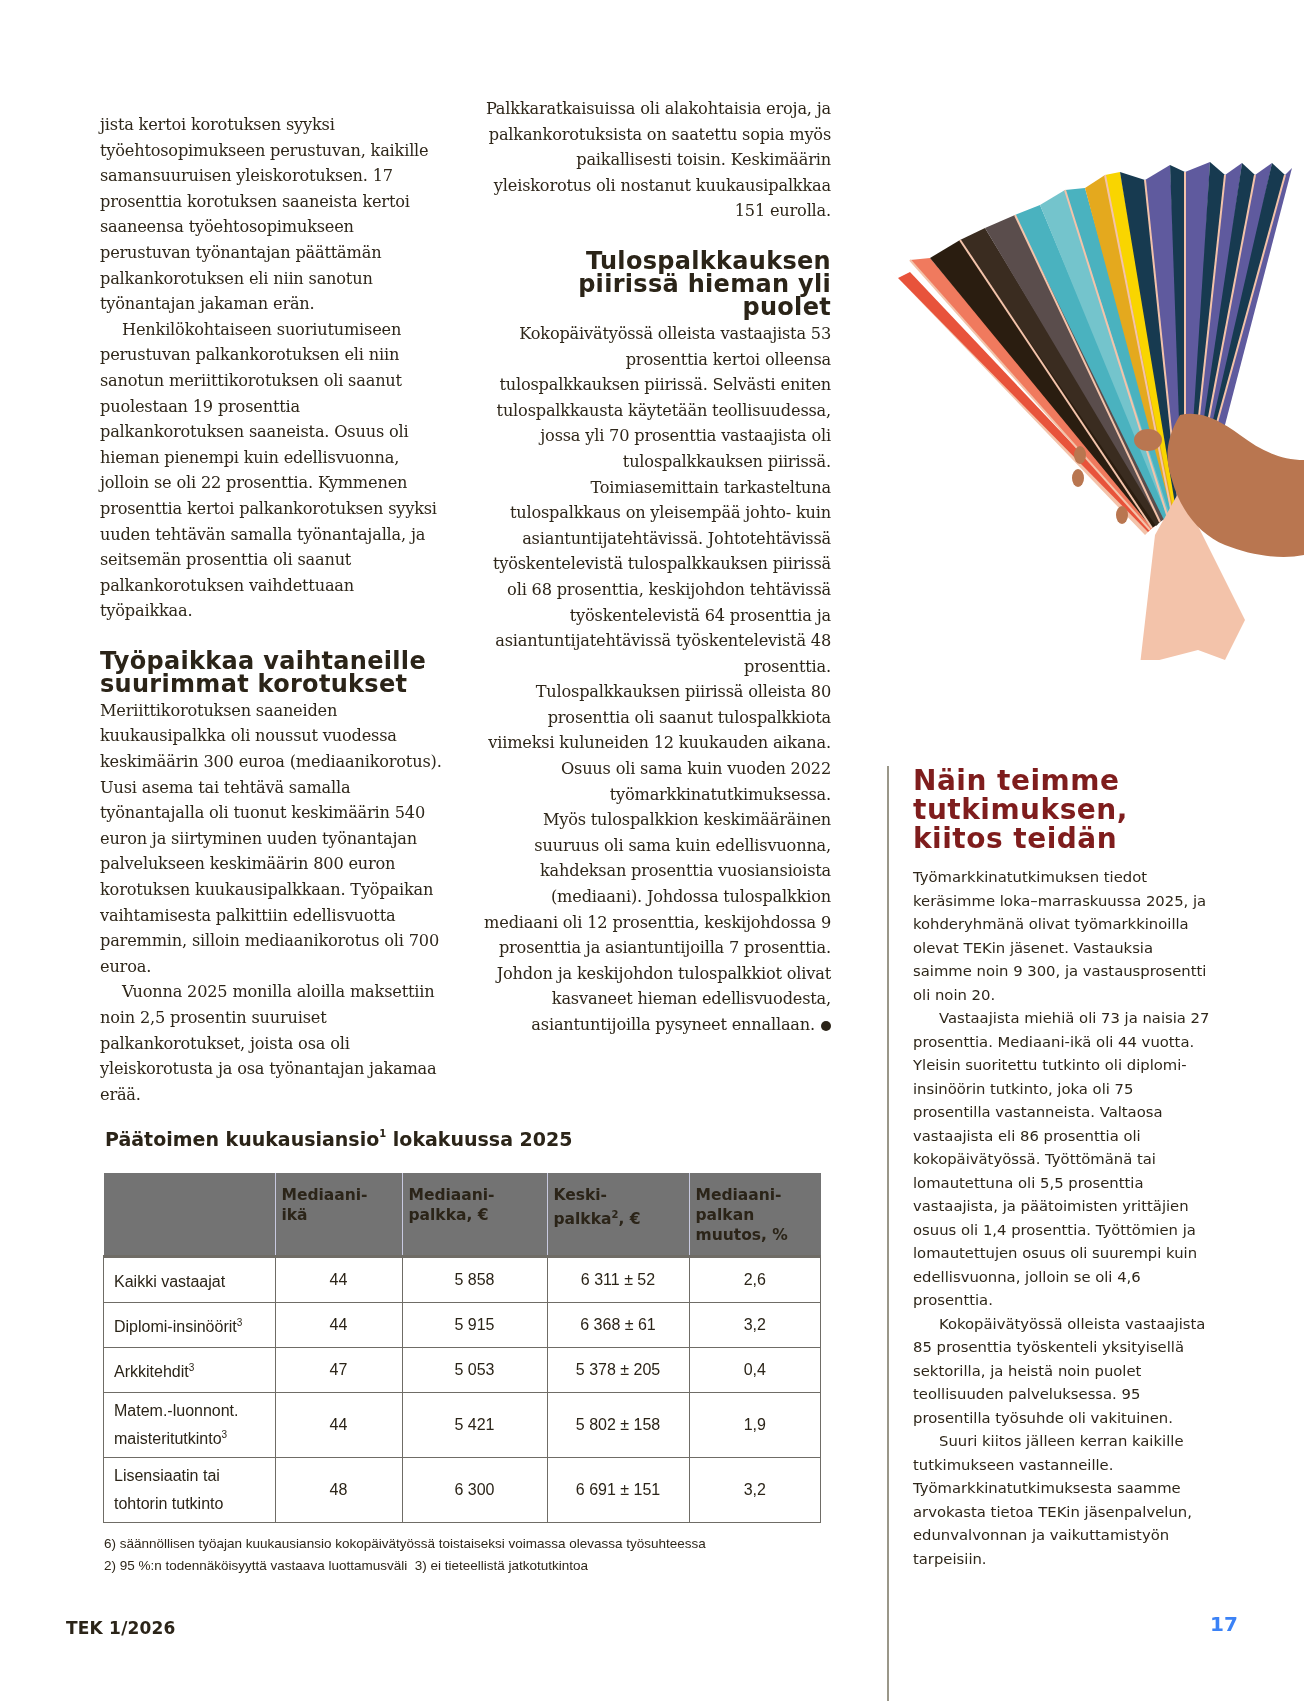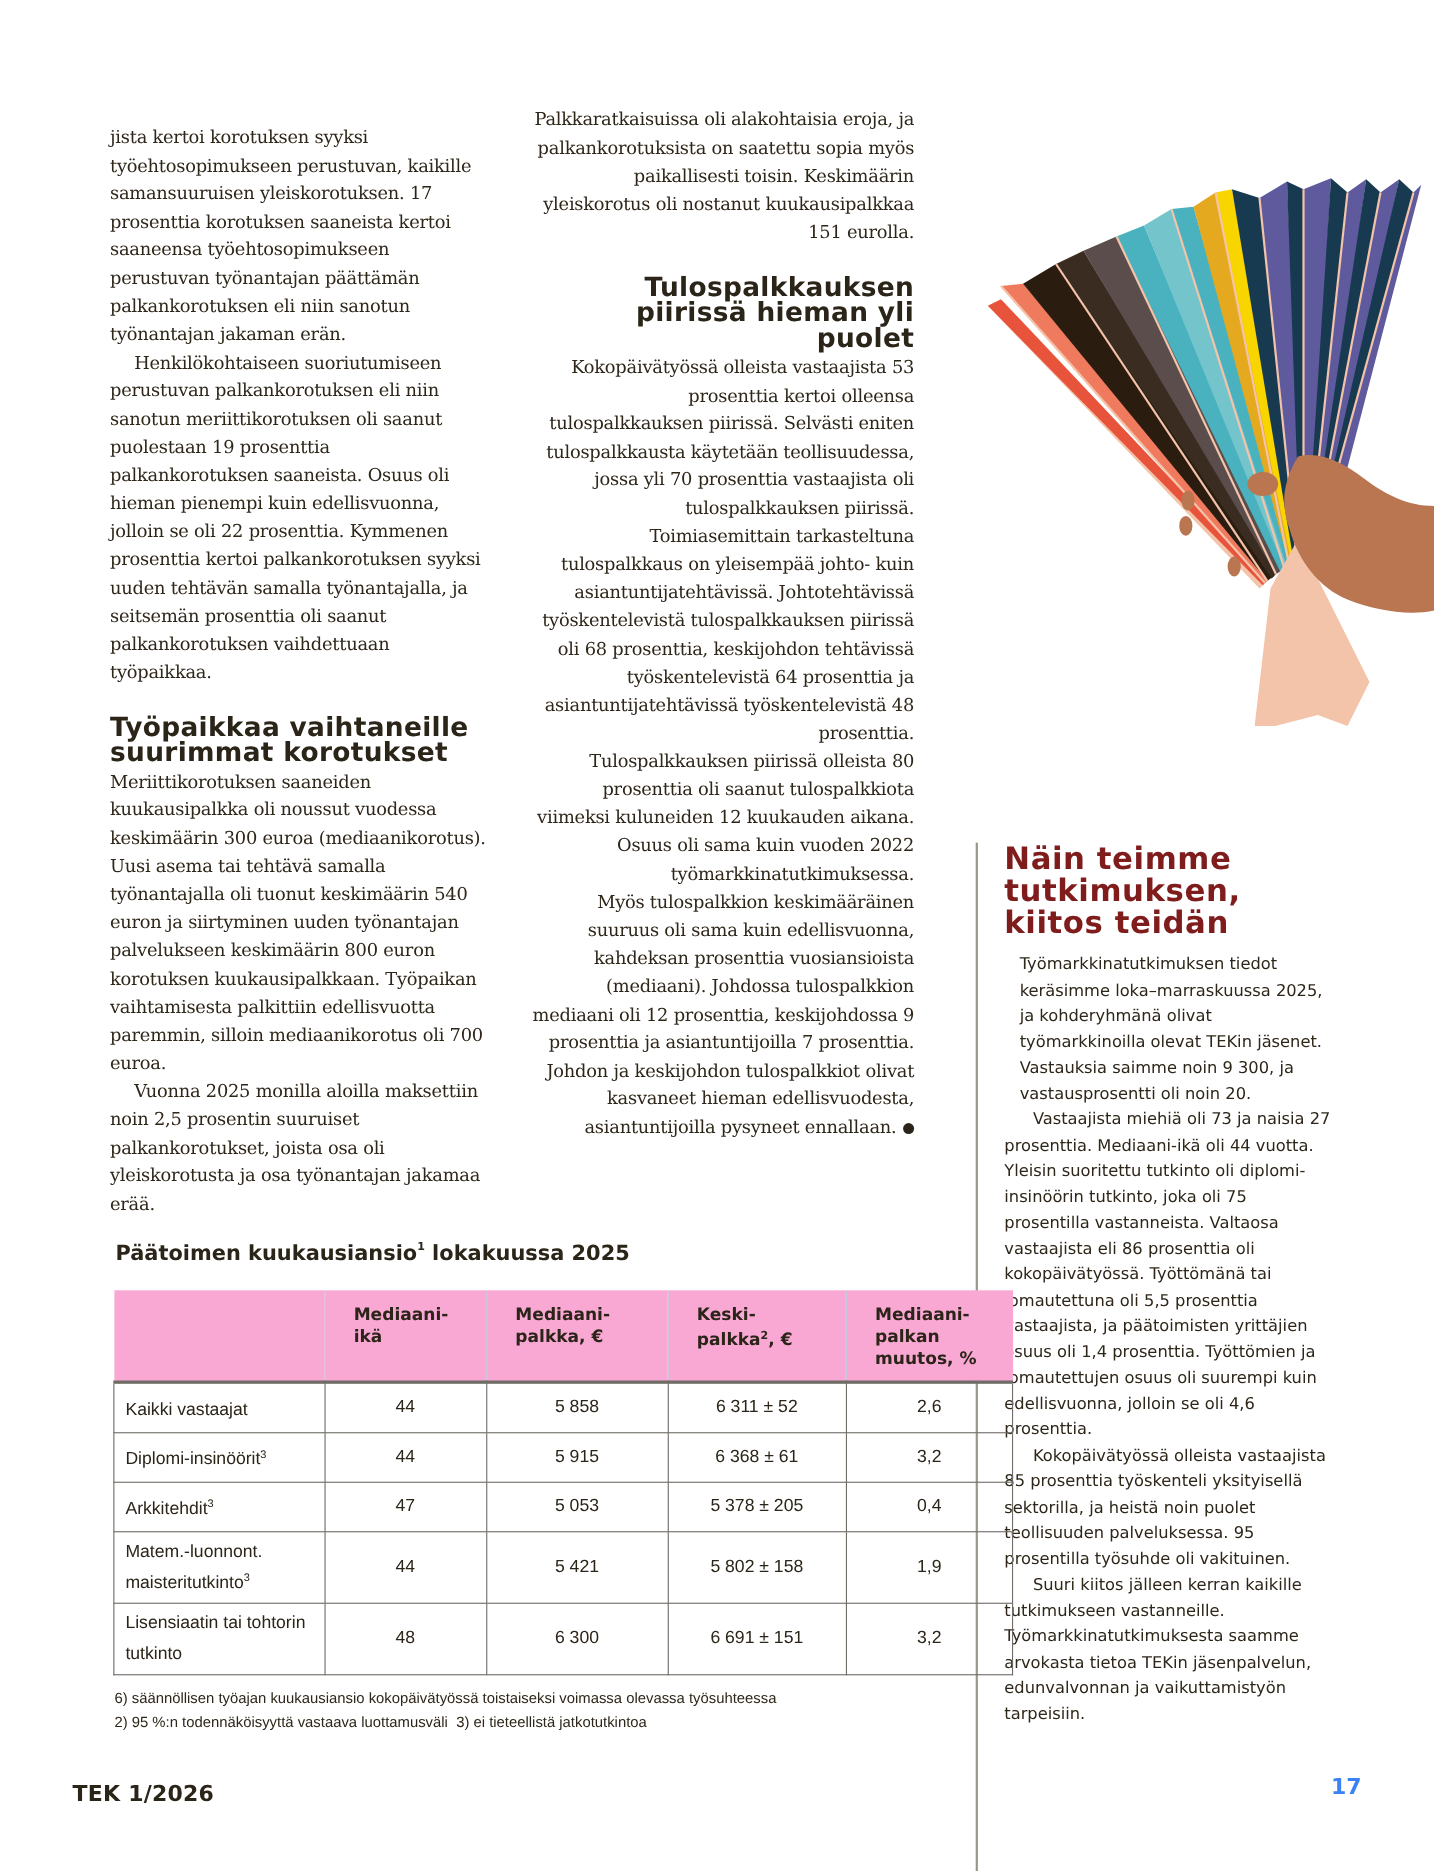--- a/index.html
+++ b/index.html
@@ -14,39 +14,39 @@
 
   
   #fan { position:absolute; left:880px; top:160px; width:424px; height:500px; }
 
   
   #sidebar-rule { position:absolute; left:887px; top:766px; width:2px; height:935px; background:#9a9789; }
   #sidebar { position:absolute; left:913px; top:766px; width:300px; }
   #sidebar h3 { font-family:"DejaVu Sans", sans-serif; font-weight:bold; font-size:28px; line-height:29px; margin:0 0 12px 0; color:#7f1d1d; letter-spacing:0.5px; }
   #sidebar .body { font-family:"DejaVu Sans", sans-serif; font-size:14.8px; line-height:23.5px; color:#2e2619; }
   #sidebar .body p { margin:0; text-indent:26px; }
-  #sidebar .body p.first { text-indent:0;margin-left:14px; }
+  #sidebar .body p.first { text-indent:0; }
 
   
   #table-title { position:absolute; left:105px; top:1128px; font-family:"DejaVu Sans", sans-serif; font-weight:bold; font-size:19px; color:#2b2418; }
   #table-title sup { font-size:10px; vertical-align:top; }
   #salary-table { position:absolute; left:103px; top:1173px; border-collapse:collapse; font-family:"Liberation Sans", sans-serif; }
-  #salary-table th { background:#f9a8d4; text-align:left; vertical-align:top; font-family:"DejaVu Sans", sans-serif; font-weight:bold; font-size:15.5px; line-height:20px; color:#2b2418; padding:12px 10px 0 26px; border-left:1px solid #c8c9e0; height:70px; }
+  #salary-table th { background:#737373; text-align:left; vertical-align:top; font-family:"DejaVu Sans", sans-serif; font-weight:bold; font-size:15.5px; line-height:20px; color:#2b2418; padding:12px 10px 0 6px; border-left:1px solid #c8c9e0; height:70px; }
   #salary-table th:first-child { border-left:none; }
   #salary-table td { border:1.5px solid #6f6c66; font-size:16px; color:#2b2418; text-align:center; height:44px; padding:0 8px; }
   #salary-table td.label { text-align:left; padding-left:10px; line-height:24px; }
   #salary-table tr.tall td { height:64px; }
   #salary-table thead tr { border-bottom:3px solid #6f6c66; }
   .c0 { width:155px; } .c1 { width:110px; } .c2 { width:128px; } .c3 { width:125px; } .c4 { width:115px; }
   #salary-table sup { font-size:10px; }
   .footnote { position:absolute; left:104px; font-family:"Liberation Sans", sans-serif; font-size:13.5px; color:#2e2619; }
   #fn1 { top:1536px; } #fn2 { top:1558px; }
 
   
-  #footer-left { position:absolute; left:66px; top:1618px; font-family:"DejaVu Sans", sans-serif; font-weight:bold; font-size:20px; color:#2b2418; letter-spacing:0.2px; }
+  #footer-left { position:absolute; left:66px; top:1618px; font-family:"DejaVu Sans", sans-serif; font-weight:bold; font-size:17px; color:#2b2418; letter-spacing:0.2px; }
   #footer-right { position:absolute; left:1210px; top:1612px; font-family:"DejaVu Sans", sans-serif; font-weight:bold; font-size:20px; color:#3b82f6; }
 </style>
 </head>
 <body>
 
 <div id="col1" class="col">
   <p class="first">jista kertoi korotuksen syyksi työehtosopimukseen perustuvan, kaikille samansuuruisen yleiskorotuksen. 17 prosenttia korotuksen saaneista kertoi saaneensa työehtosopimukseen perustuvan työnantajan päättämän palkankorotuksen eli niin sanotun työnantajan jakaman erän.</p>
   <p>Henkilökohtaiseen suoriutumiseen perustuvan palkankorotuksen eli niin sanotun meriittikorotuksen oli saanut puolestaan 19 prosenttia palkankorotuksen saaneista. Osuus oli hieman pienempi kuin edellisvuonna, jolloin se oli 22 prosenttia. Kymmenen prosenttia kertoi palkankorotuksen syyksi uuden tehtävän samalla työnantajalla, ja seitsemän prosenttia oli saanut palkankorotuksen vaihdettuaan työpaikkaa.</p>
   <h2>Työpaikkaa vaihtaneille suurimmat korotukset</h2>
   <p class="first">Meriittikorotuksen saaneiden kuukausipalkka oli noussut vuodessa keskimäärin 300 euroa (mediaanikorotus). Uusi asema tai tehtävä samalla työnantajalla oli tuonut keskimäärin 540 euron ja siirtyminen uuden työnantajan palvelukseen keskimäärin 800 euron korotuksen kuukausipalkkaan. Työpaikan vaihtamisesta palkittiin edellisvuotta paremmin, silloin mediaanikorotus oli 700 euroa.</p>

